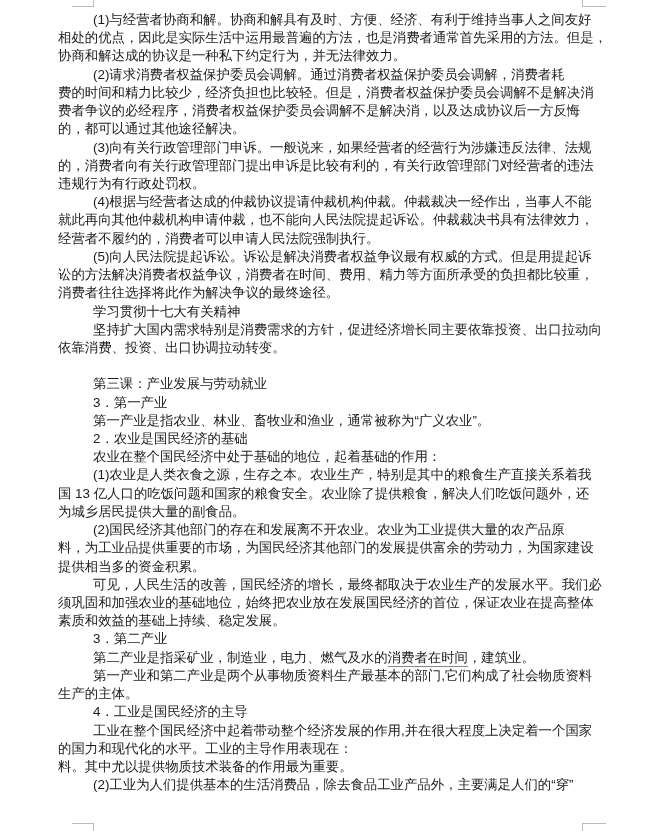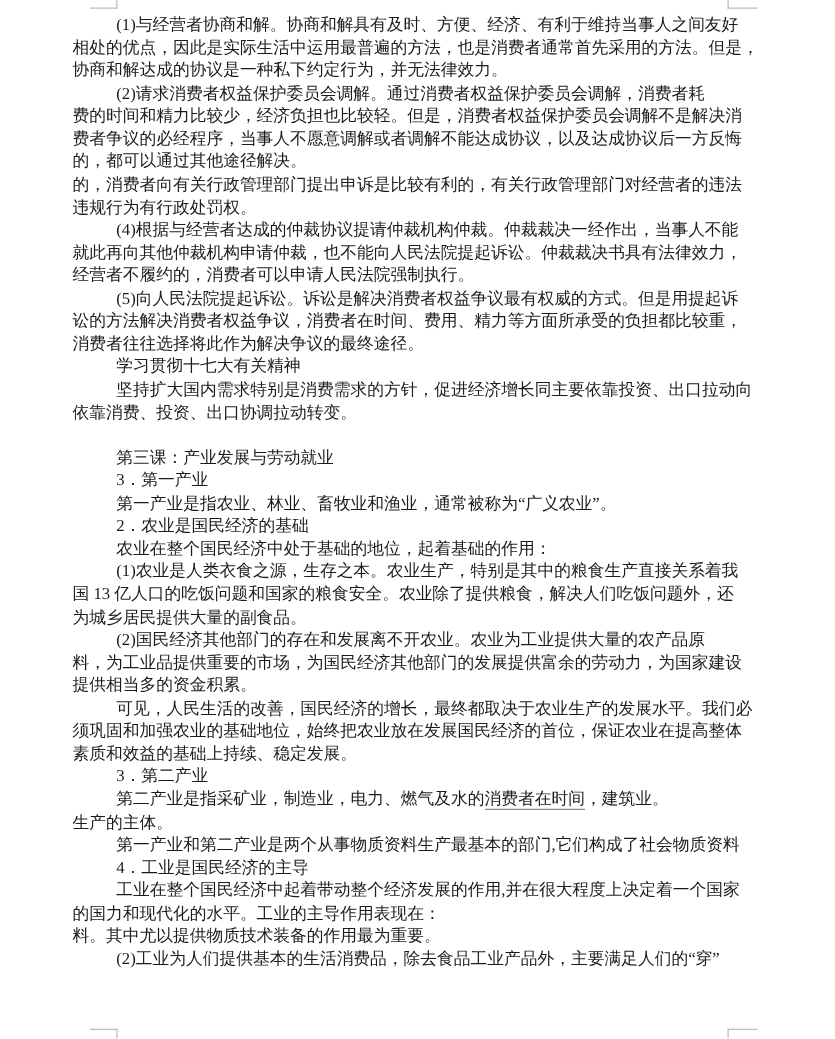--- a/index.html
+++ b/index.html
@@ -6,21 +6,21 @@
     margin: 0;
     padding: 0;
     background: #ffffff;
   }
   .page {
     position: relative;
     width: 668px;
     height: 831px;
     background: #ffffff;
     overflow: hidden;
-    font-family: Liberation Serif, serif;
+    font-family: Liberation Sans, sans-serif;
   }
   .text-body {
     position: absolute;
     left: 58px;
     top: 11px;
     width: 560px;
     font-size: 13.4px;
     line-height: 18.23px;
     color: #1b1b1b;
     letter-spacing: 0px;
@@ -70,22 +70,23 @@
   <div class="mark mark-tl"></div>
   <div class="mark mark-tr"></div>
   <div class="mark mark-bl"></div>
   <div class="mark mark-br"></div>
   <div class="text-body" id="text-body">
       <div class="line indent">(1)与经营者协商和解。协商和解具有及时、方便、经济、有利于维持当事人之间友好</div>
       <div class="line">相处的优点，因此是实际生活中运用最普遍的方法，也是消费者通常首先采用的方法。但是，</div>
       <div class="line">协商和解达成的协议是一种私下约定行为，并无法律效力。</div>
       <div class="line indent">(2)请求消费者权益保护委员会调解。通过消费者权益保护委员会调解，消费者耗</div>
       <div class="line">费的时间和精力比较少，经济负担也比较轻。但是，消费者权益保护委员会调解不是解决消</div>
-      <div class="line">费者争议的必经程序，当事人不愿意调解或者调解不能达成协议，以及达成协议后一方反悔</div>
+      <div class="line">费者争议的必经程序，消费者权益保护委员会调解不是解决消，以及达成协议后一方反悔</div>
       <div class="line">的，都可以通过其他途径解决。</div>
+      <div class="line indent">(3)向有关行政管理部门申诉。一般说来，如果经营者的经营行为涉嫌违反法律、法规</div>
       <div class="line">的，消费者向有关行政管理部门提出申诉是比较有利的，有关行政管理部门对经营者的违法</div>
       <div class="line">违规行为有行政处罚权。</div>
       <div class="line indent">(4)根据与经营者达成的仲裁协议提请仲裁机构仲裁。仲裁裁决一经作出，当事人不能</div>
       <div class="line">就此再向其他仲裁机构申请仲裁，也不能向人民法院提起诉讼。仲裁裁决书具有法律效力，</div>
       <div class="line">经营者不履约的，消费者可以申请人民法院强制执行。</div>
       <div class="line indent">(5)向人民法院提起诉讼。诉讼是解决消费者权益争议最有权威的方式。但是用提起诉</div>
       <div class="line">讼的方法解决消费者权益争议，消费者在时间、费用、精力等方面所承受的负担都比较重，</div>
       <div class="line">消费者往往选择将此作为解决争议的最终途径。</div>
       <div class="line indent">学习贯彻十七大有关精神</div>
       <div class="line indent">坚持扩大国内需求特别是消费需求的方针，促进经济增长同主要依靠投资、出口拉动向</div>
@@ -100,21 +101,21 @@
       <div class="line">国 13 亿人口的吃饭问题和国家的粮食安全。农业除了提供粮食，解决人们吃饭问题外，还</div>
       <div class="line">为城乡居民提供大量的副食品。</div>
       <div class="line indent">(2)国民经济其他部门的存在和发展离不开农业。农业为工业提供大量的农产品原</div>
       <div class="line">料，为工业品提供重要的市场，为国民经济其他部门的发展提供富余的劳动力，为国家建设</div>
       <div class="line">提供相当多的资金积累。</div>
       <div class="line indent">可见，人民生活的改善，国民经济的增长，最终都取决于农业生产的发展水平。我们必</div>
       <div class="line">须巩固和加强农业的基础地位，始终把农业放在发展国民经济的首位，保证农业在提高整体</div>
       <div class="line">素质和效益的基础上持续、稳定发展。</div>
       <div class="line indent">3．第二产业</div>
       <div class="line indent"><span class="">第二产业是指采矿业，制造业，电力、燃气及水的</span><span class="seg-u">消费者在时间</span><span class="">，建筑业。</span></div>
+      <div class="line indent">第一产业和第二产业是两个从事物质资料生产最基本的部门,它们构成了社会物质资料</div>
       <div class="line">生产的主体。</div>
-      <div class="line indent">第一产业和第二产业是两个从事物质资料生产最基本的部门,它们构成了社会物质资料</div>
       <div class="line indent">4．工业是国民经济的主导</div>
       <div class="line indent">工业在整个国民经济中起着带动整个经济发展的作用,并在很大程度上决定着一个国家</div>
       <div class="line">的国力和现代化的水平。工业的主导作用表现在：</div>
       <div class="line">料。其中尤以提供物质技术装备的作用最为重要。</div>
       <div class="line indent">(2)工业为人们提供基本的生活消费品，除去食品工业产品外，主要满足人们的“穿”</div>
     </div>
 </div>
 
 </body></html>

